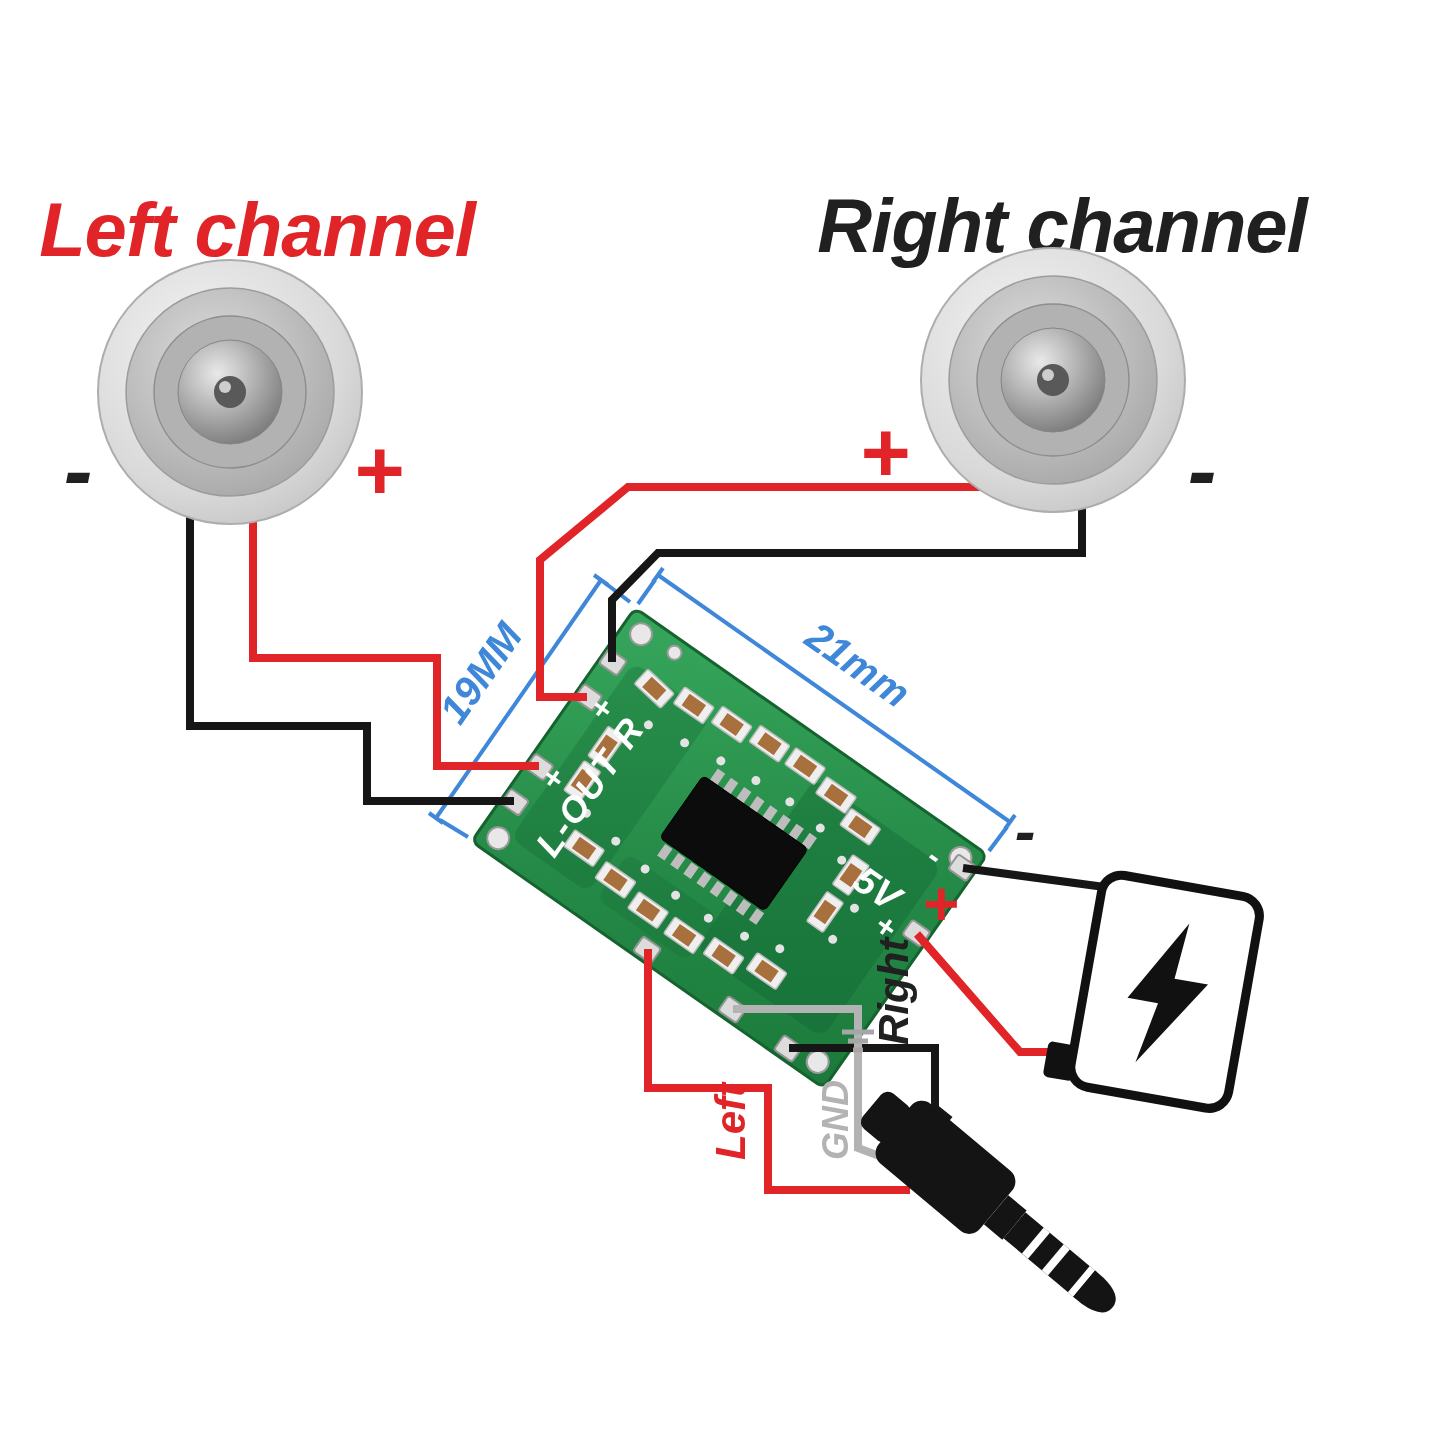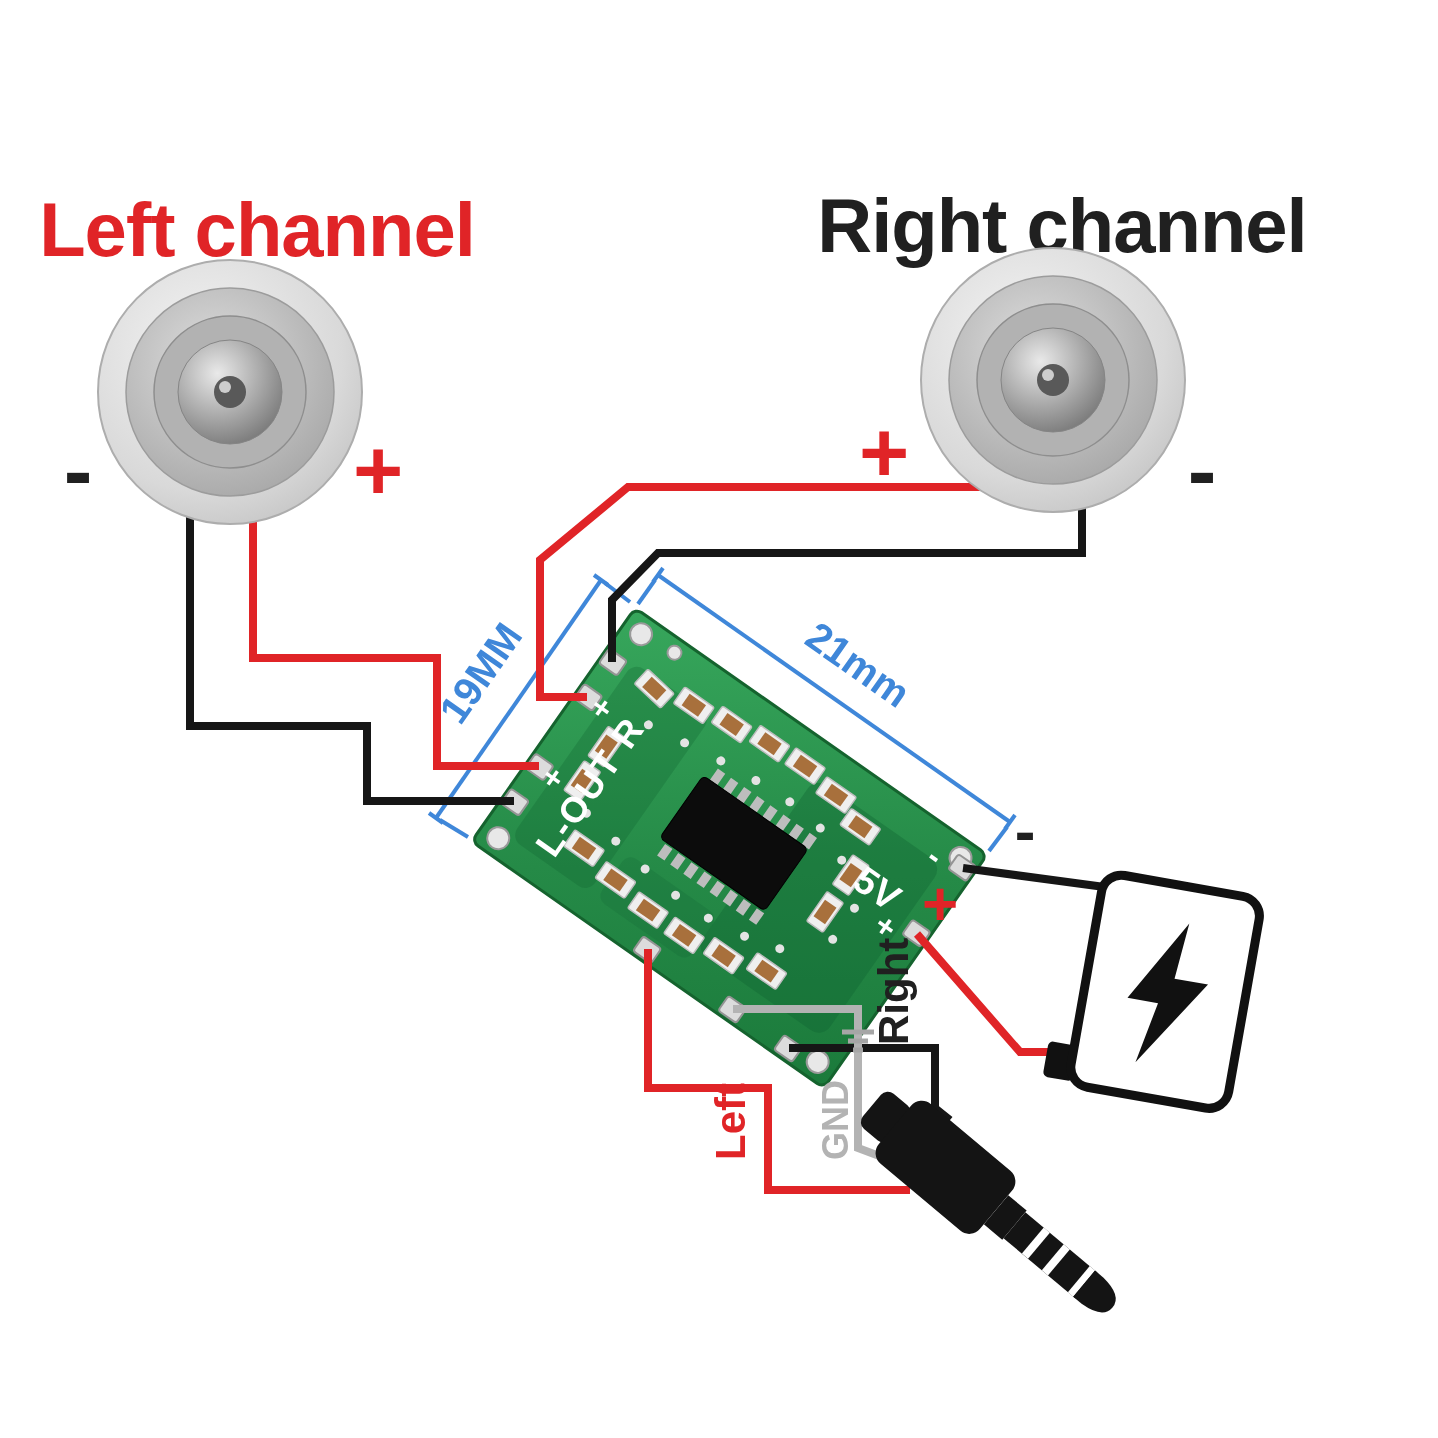--- a/index.html
+++ b/index.html
@@ -1,17 +1,17 @@
 <!DOCTYPE html>
 <html><head>
 <meta charset="utf-8">
 <style>
   html,body{margin:0;padding:0;background:#ffffff;}
   .stage{width:1438px;height:1438px;position:relative;background:#ffffff;overflow:hidden;
-         font-family:"Liberation Sans",sans-serif;}
+         font-family:"Liberation Sans",sans-serif;font-style:italic;}
   svg{display:block;}
   text{font-family:"Liberation Sans",sans-serif;}
   .title{font-size:76px;font-weight:bold;letter-spacing:-1px;}
   .sign{font-size:86px;font-weight:bold;}
   .dim{font-size:40px;font-weight:bold;}
   .silk{fill:#ffffff;font-weight:bold;}
   .silk-big{font-size:36px;letter-spacing:2px;}
   .silk-sign{font-size:32px;}
   .wire-label{font-size:42px;font-weight:bold;}
   .wire-label-sm{font-size:36px;font-weight:bold;}

